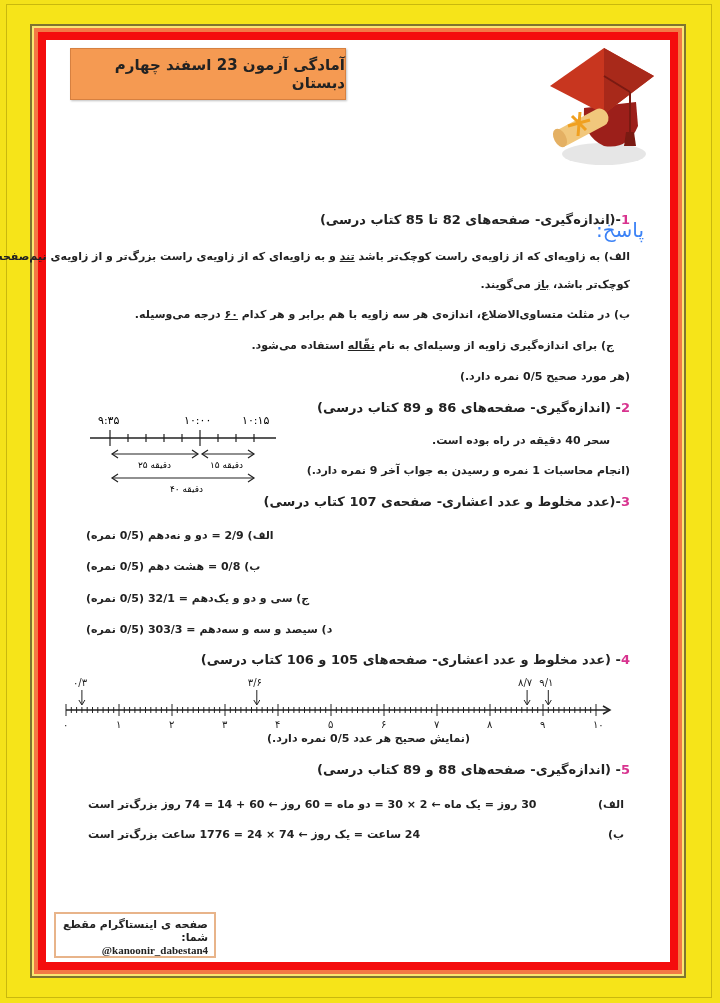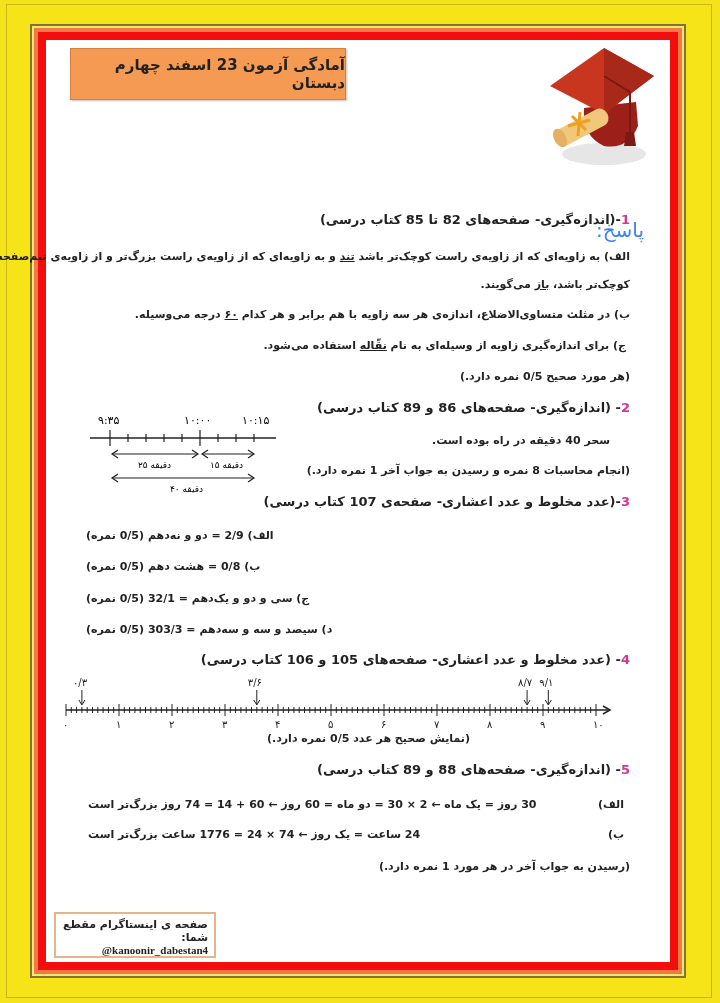--- a/index.html
+++ b/index.html
@@ -56,30 +56,30 @@
   </div>
   <div class="line" style="right:40px;top:210px;">
     <span>الف) به زاویه‌ای که از زاویه‌ی راست کوچک‌تر باشد </span><span class="u">تند</span><span> و به زاویه‌ای که از زاویه‌ی راست بزرگ‌تر و از زاویه‌ی نیم‌صفحه</span>
   </div>
   <div class="line" style="right:40px;top:238px;margin-left:6px;">
     <span>کوچک‌تر باشد، </span><span class="u">باز</span><span> می‌گویند.</span>
   </div>
   <div class="line" style="right:40px;top:268px;">
     <span>ب) در مثلث متساوی‌الاضلاع، اندازه‌ی هر سه زاویه با هم برابر و هر کدام </span><span class="u">۶۰</span><span> درجه می‌وسیله.</span>
   </div>
-  <div class="line" style="right:44px;top:299px;">
+  <div class="line" style="right:56px;top:299px;">
     <span>ج) برای اندازه‌گیری زاویه از وسیله‌ای به نام </span><span class="u">نقّاله</span><span> استفاده می‌شود.</span>
   </div>
   <div class="line" style="right:40px;top:330px;">(هر مورد صحیح 0/5 نمره دارد.)</div>
 
   <div class="q-head" style="top:360px;">
     <span class="q-num">2</span><span>- (اندازه‌گیری- صفحه‌های 86 و 89 کتاب درسی)</span>
   </div>
   <div class="line" style="right:60px;top:394px;">سحر 40 دقیقه در راه بوده است.</div>
-  <div class="line" style="right:40px;top:424px;">(انجام محاسبات 8 نمره و رسیدن به جواب آخر 1 نمره دارد.)</div>
+  <div class="line" style="right:40px;top:424px;">(انجام محاسبات 1 نمره و رسیدن به جواب آخر 9 نمره دارد.)</div>
 
   <svg style="position:absolute;left:44px;top:362px;" width="200" height="92">
     <text x="8" y="22" font-size="11">۹:۳۵</text>
     <text x="94" y="22" font-size="11">۱۰:۰۰</text>
     <text x="152" y="22" font-size="11">۱۰:۱۵</text>
     <line x1="0" y1="36" x2="186" y2="36" stroke="#222" stroke-width="1.5"></line>
     <g stroke="#222" stroke-width="1.2">
       <line x1="20" y1="28" x2="20" y2="44"></line>
       <line x1="38" y1="32" x2="38" y2="40"></line>
       <line x1="56" y1="32" x2="56" y2="40"></line>
@@ -253,19 +253,18 @@
   </svg>
   <div class="line" style="right:200px;top:692px;">(نمایش صحیح هر عدد 0/5 نمره دارد.)</div>
 
   <div class="q-head" style="top:722px;">
     <span class="q-num">5</span><span>- (اندازه‌گیری- صفحه‌های 88 و 89 کتاب درسی)</span>
   </div>
   <div class="line" style="right:46px;top:758px;">الف)</div>
   <div class="line" style="left:42px;top:758px;">30 روز = یک ماه ← 2 × 30 = دو ماه = 60 روز ← 60 + 14 = 74 روز بزرگ‌تر است</div>
   <div class="line" style="right:46px;top:788px;">ب)</div>
   <div class="line" style="left:42px;top:788px;">24 ساعت = یک روز ← 74 × 24 = 1776 ساعت بزرگ‌تر است</div>
-  <div class="line" style="right:40px;top:820px;">(رسیدن به جواب آخر در هر مورد 1 نمره دارد.)</div>
 
   <div class="footer-box">
     <div class="f1">صفحه ی اینستاگرام مقطع شما:</div>
     <div class="f2">@kanoonir_dabestan4</div>
   </div>
 </div>
 
 </body></html>

